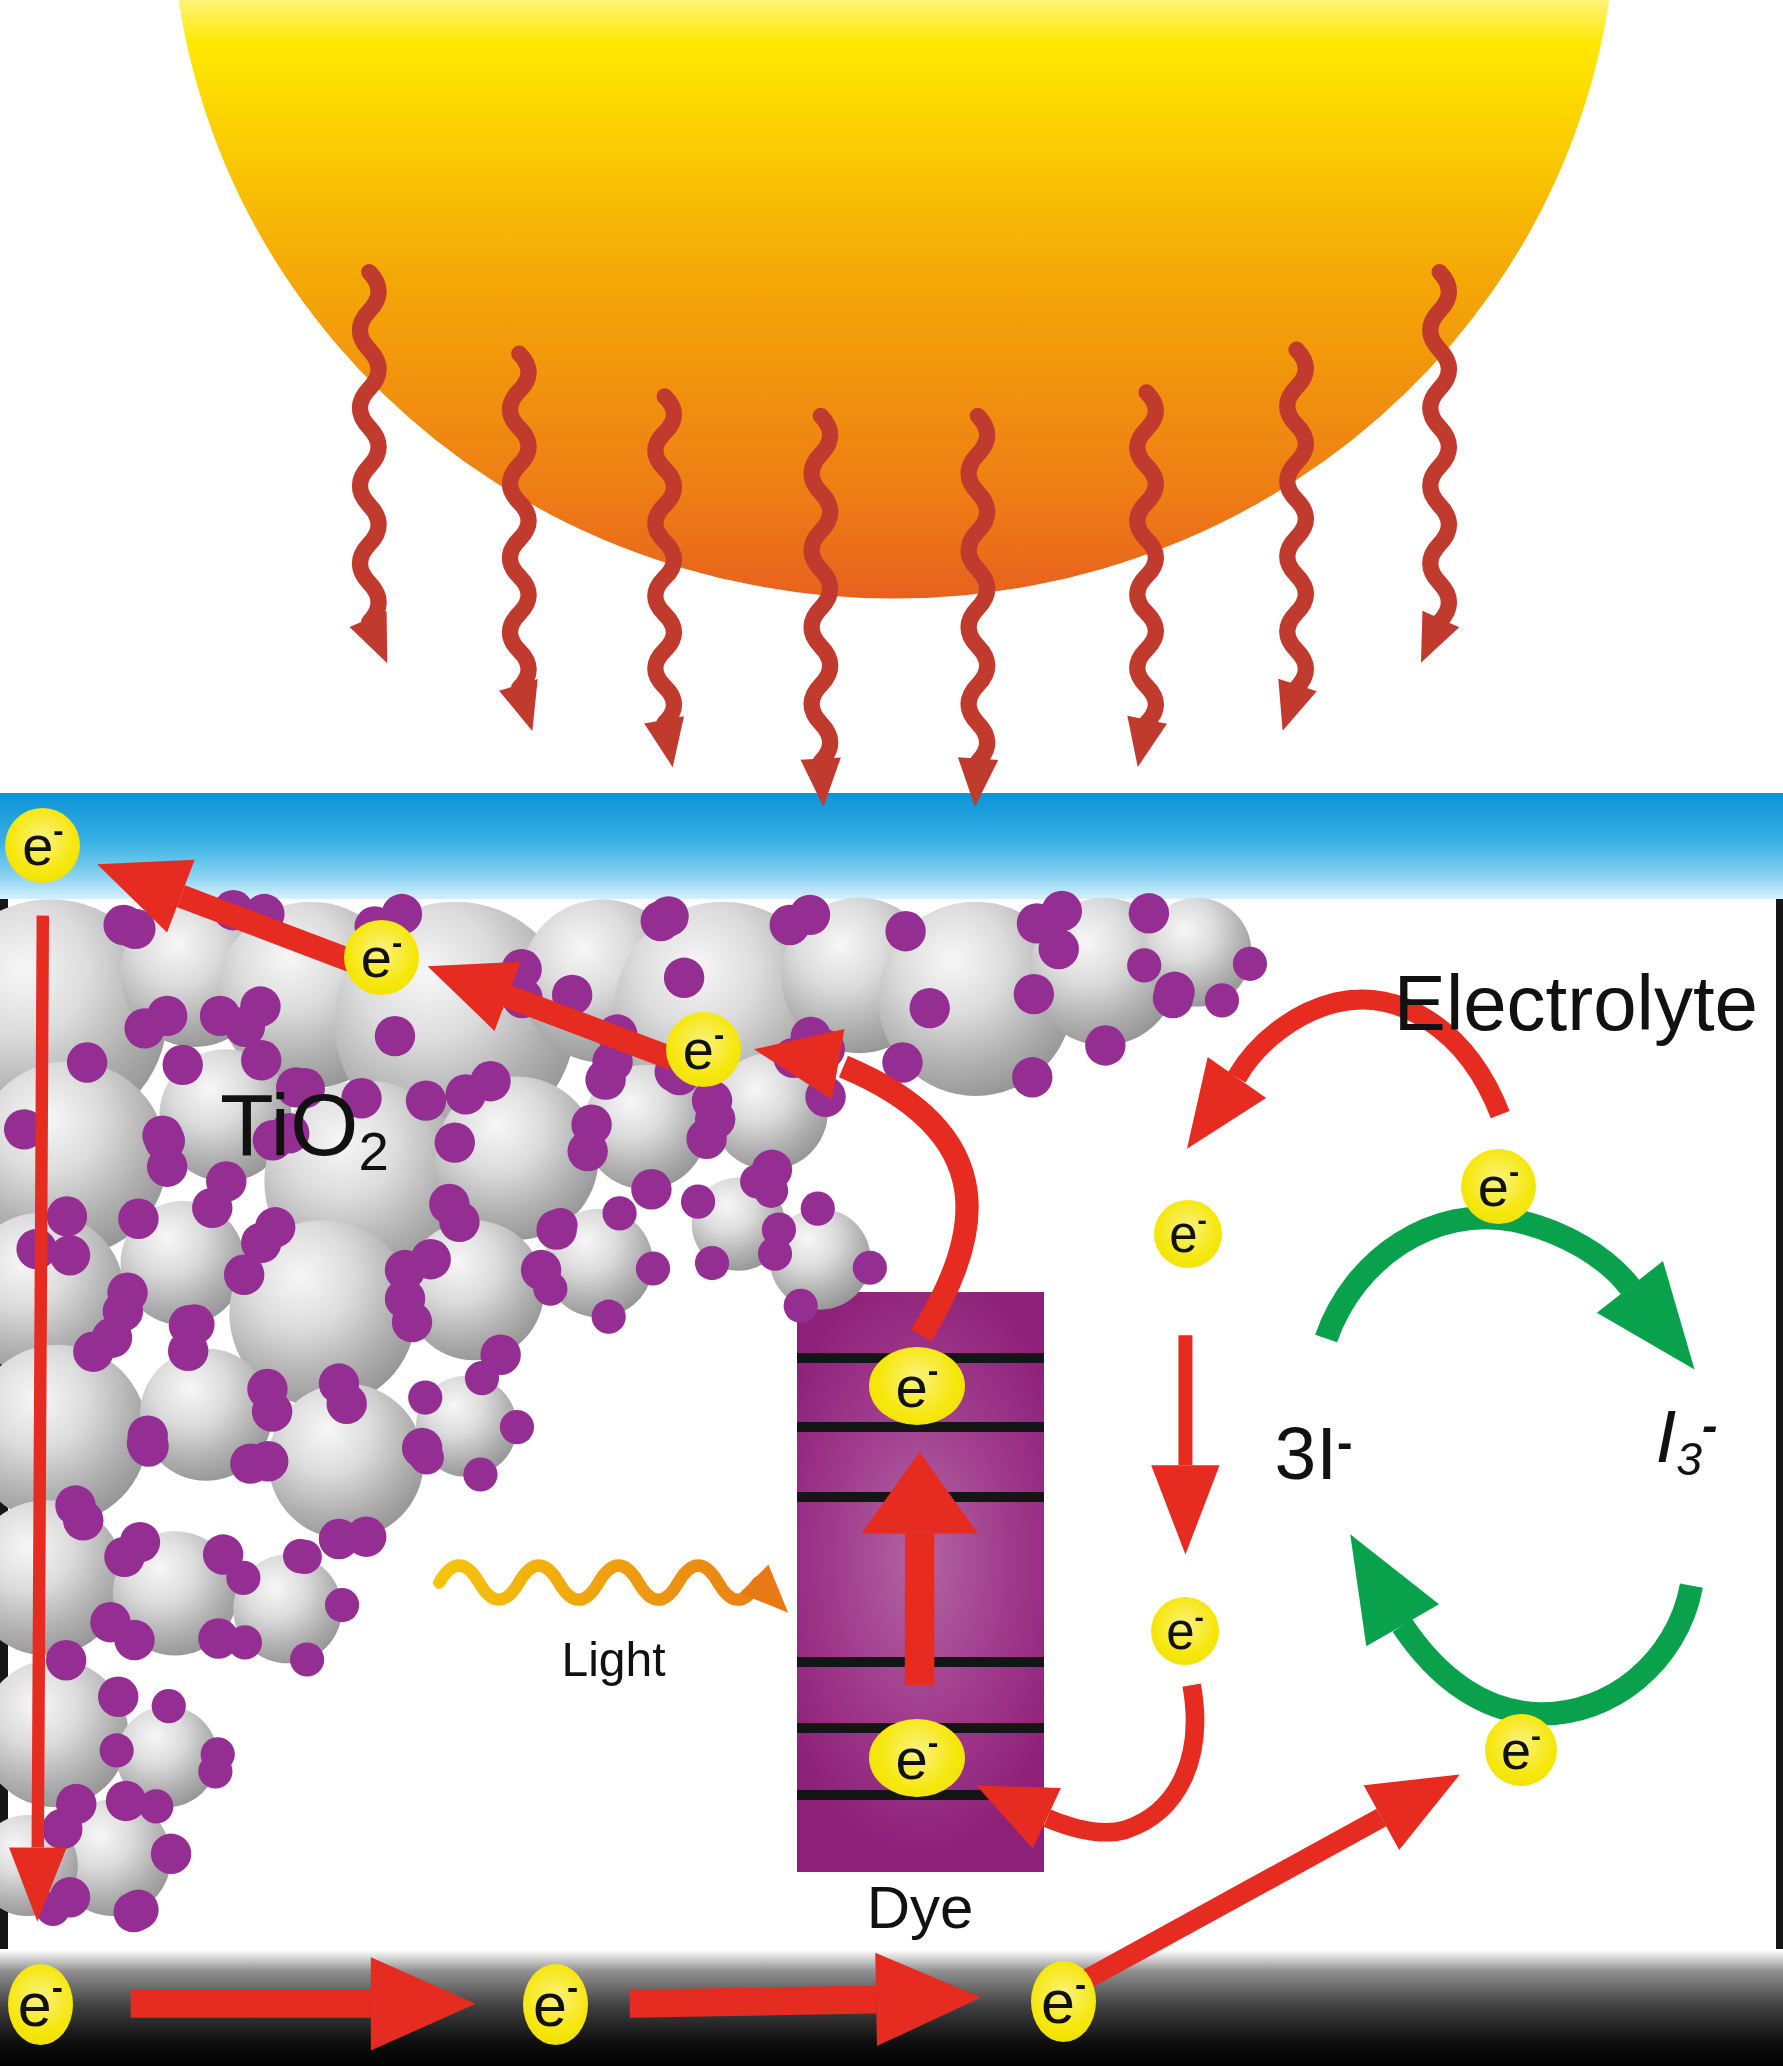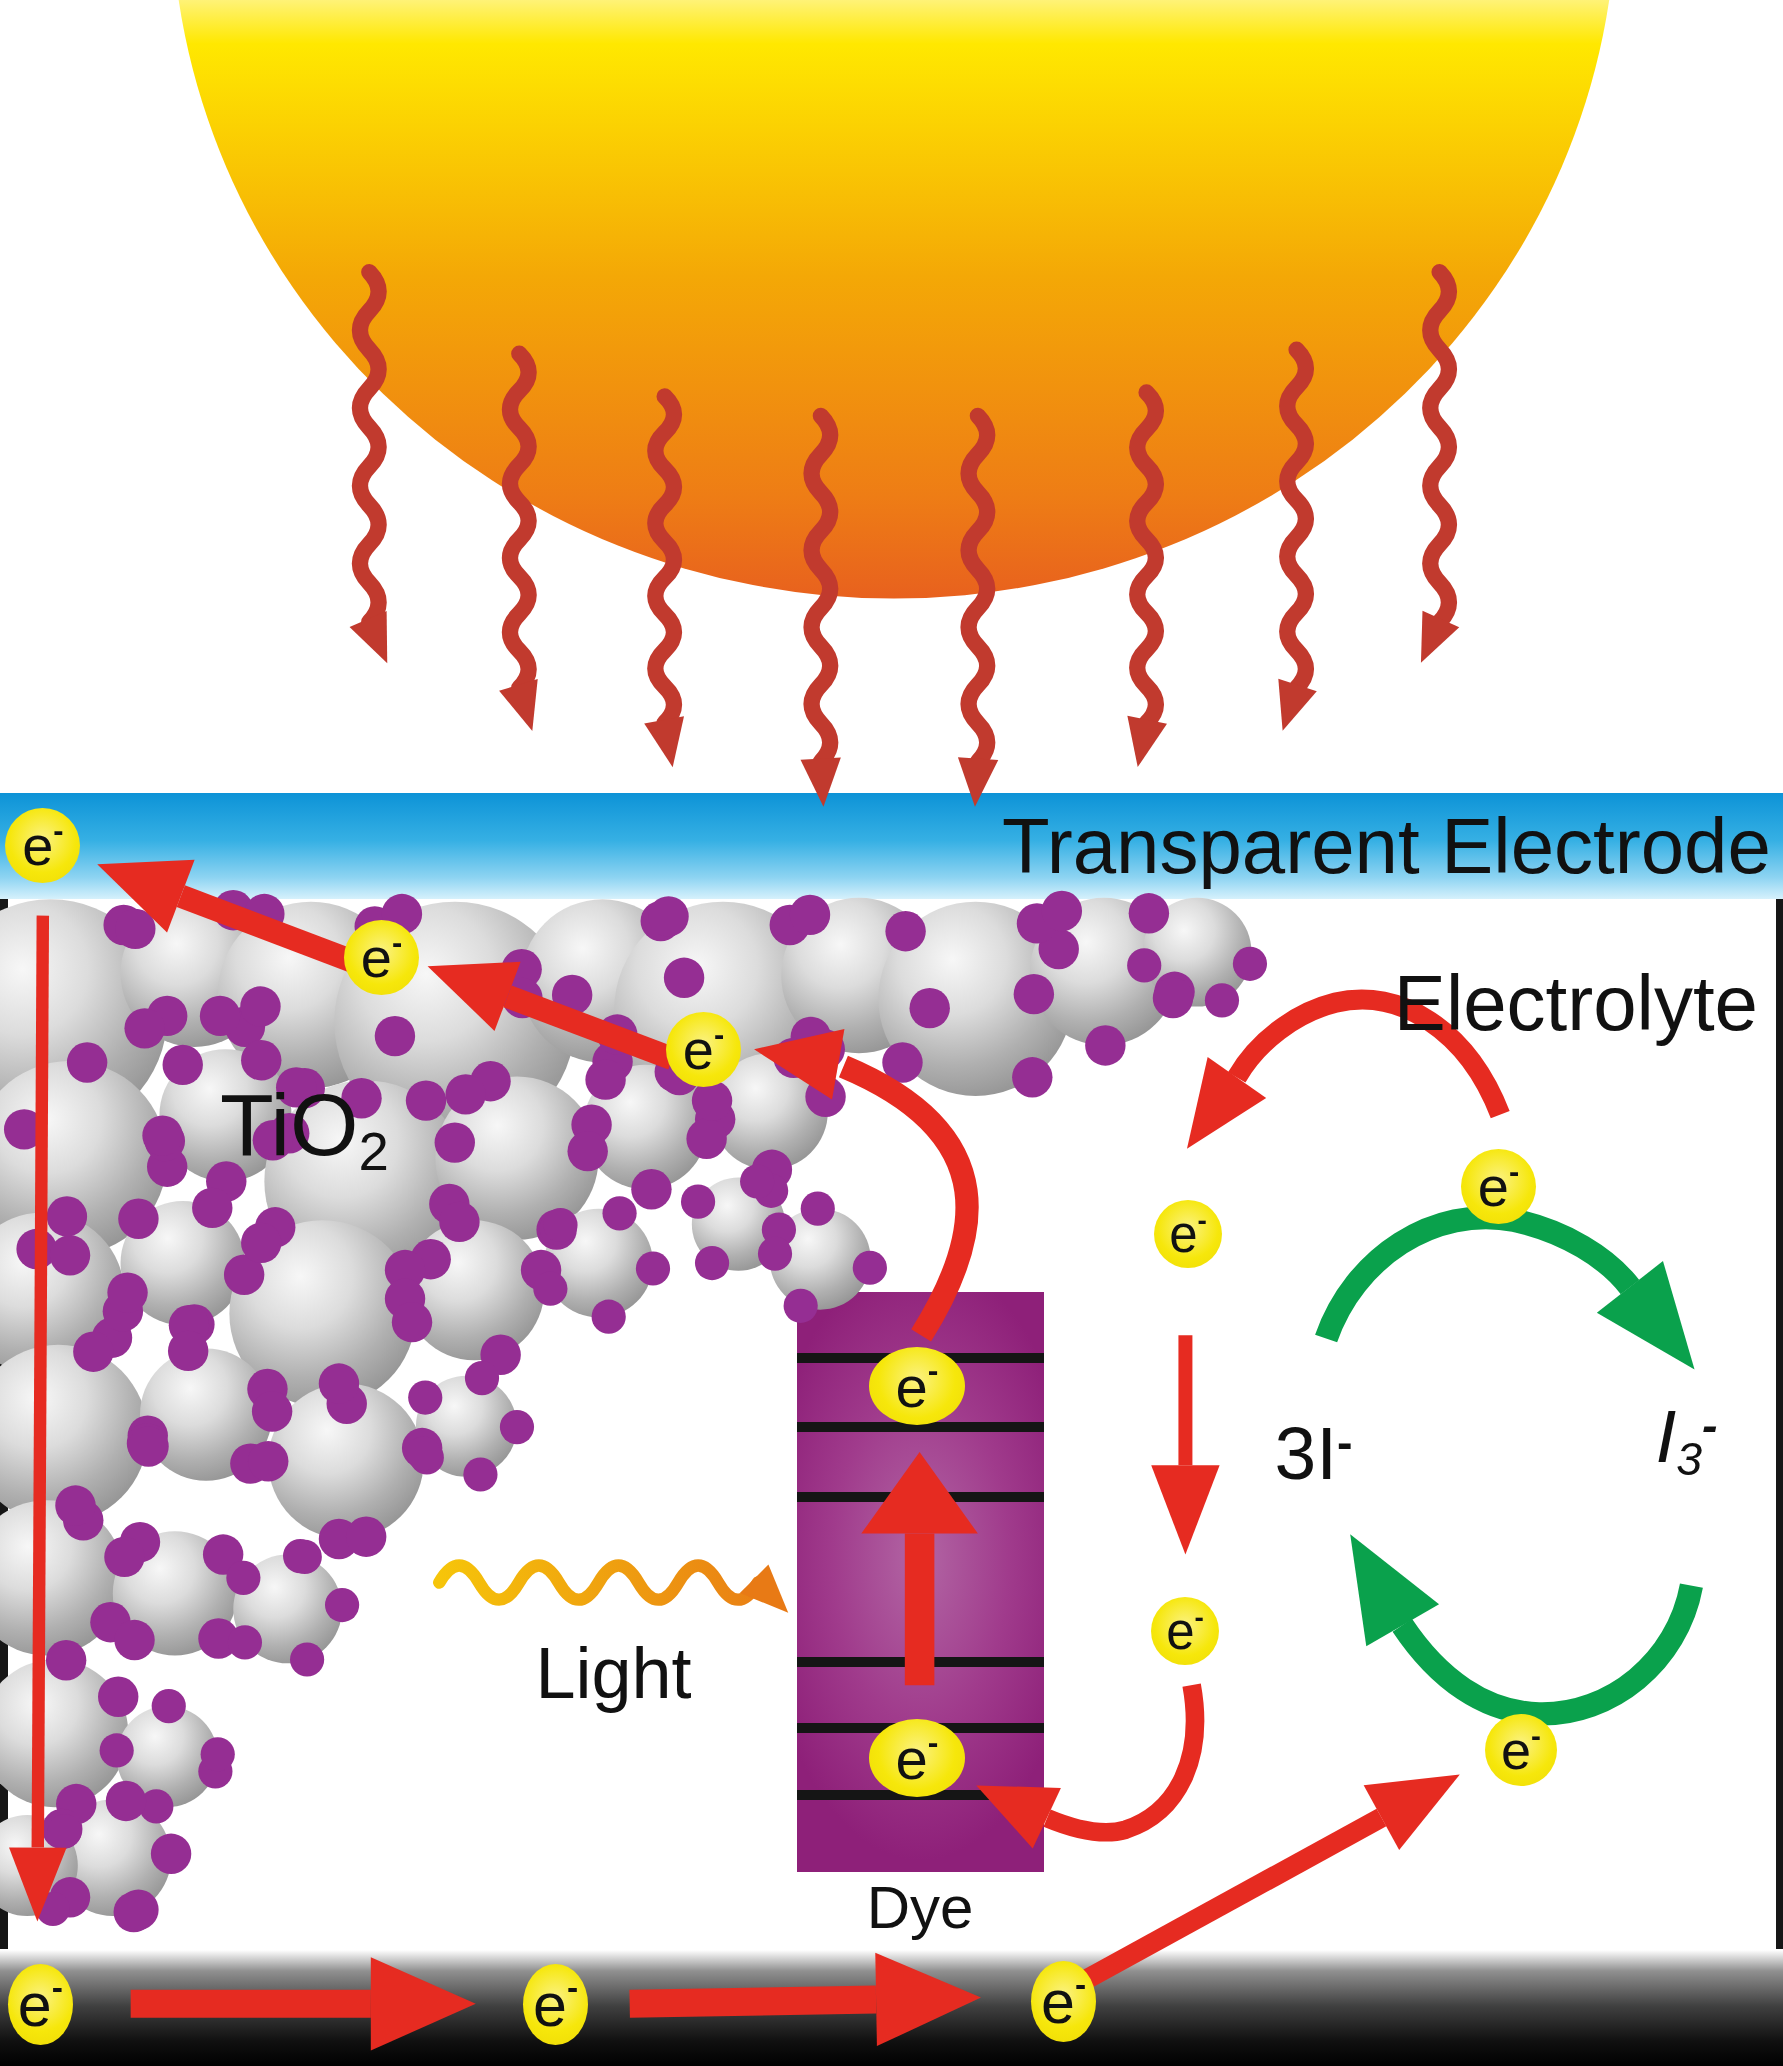--- a/index.html
+++ b/index.html
@@ -17,21 +17,21 @@
     background:radial-gradient(ellipse 65% 52% at 50% 46%, var(--dye_light) 0%, var(--dye_mid) 55%, var(--dye_dark) 100%);}
   .energy-level{position:absolute;left:0;width:100%;height:10px;background:#151515;}
   .lbl{position:absolute;color:var(--text);z-index:4;white-space:nowrap;}
   .right-align{text-align:right;}
   #lbl-te{top:793px;height:106px;line-height:106px;right:13.2px;font-size:78px;}
   #lbl-ce{top:1950px;height:117px;line-height:117px;right:17px;font-size:78px;color:#fff;}
   #lbl-ely{top:958px;height:90px;line-height:90px;right:26px;font-size:78px;text-align:center;}
   #lbl-tio2{left:220px;top:1074px;font-size:88px;}
   #lbl-3i{left:1228px;top:1393px;width:171px;text-align:center;font-size:75px;margin-top:17px;}
   #lbl-i3{left:1609px;top:1393px;width:155px;text-align:center;font-size:75px;font-style:italic;}
-  #lbl-light{left:497px;top:1632px;width:233px;text-align:center;font-size:72px;}
+  #lbl-light{left:497px;top:1632px;width:233px;text-align:center;font-size:48px;}
   #lbl-dye{left:801px;top:1873px;width:238px;text-align:center;font-size:60px;}
   sub.chem{font-size:62%;vertical-align:-0.28em;}
   sup.chem{font-size:62%;vertical-align:0.45em;font-weight:bold;}
   .electron{position:absolute;z-index:3;display:flex;align-items:center;justify-content:center;
     border-radius:50%;color:#111;
     background:radial-gradient(circle at 50% 42%, #fbf282 0%, var(--electron_yellow) 58%, #eeda05 100%);}
   .electron .es{font-size:55%;position:relative;top:-0.48em;font-weight:bold;}
 </style>
 </head>
 <body>
@@ -347,21 +347,20 @@
       <g>
         <line x1="1183" y1="2168" x2="1183.0" y2="1973.0" stroke="#e62b21" stroke-width="38"></line>
         <polygon points="1183,1868 1258.0,1973.0 1108.0,1973.0" fill="#e62b21"></polygon>
       </g>
       <g>
         <path d="M 565 2036 Q 590.6 1992.0 616.3 2036 Q 641.9 2080.0 667.5 2036 Q 693.1 1992.0 718.8 2036 Q 744.4 2080.0 770.0 2036 Q 795.6 1992.0 821.3 2036 Q 846.9 2080.0 872.5 2036 Q 898.1 1992.0 923.8 2036 Q 949.4 2080.0 975.0 2036" fill="none" stroke="url(#lightG)" stroke-width="16" stroke-linecap="round"></path>
         <polygon points="1014,2075 951.8,2049.5 988.5,2012.8" fill="#e87a15"></polygon>
       </g>
     </svg>
 
-  <div id="lbl-te" class="lbl right-align"><span>Transparent Electrode</span></div>
   <div id="lbl-ely" class="lbl right-align"><span>Electrolyte</span></div>
   <div id="lbl-tio2" class="lbl"><span>TiO</span><sub class="chem">2</sub></div>
   <div id="lbl-3i" class="lbl"><span>3I</span><sup class="chem">-</sup></div>
   <div id="lbl-i3" class="lbl"><span>I</span><sub class="chem">3</sub><sup class="chem">-</sup></div>
   <div id="lbl-light" class="lbl"><span>Light</span></div>
   <div id="lbl-dye" class="lbl"><span>Dye</span></div>
 
 <div class="electron" style="left: 5.4px; top: 808px; width: 75px; height: 75px; font-size: 56px;">
       <span class="eb">e</span>
       <span class="es">-</span>

